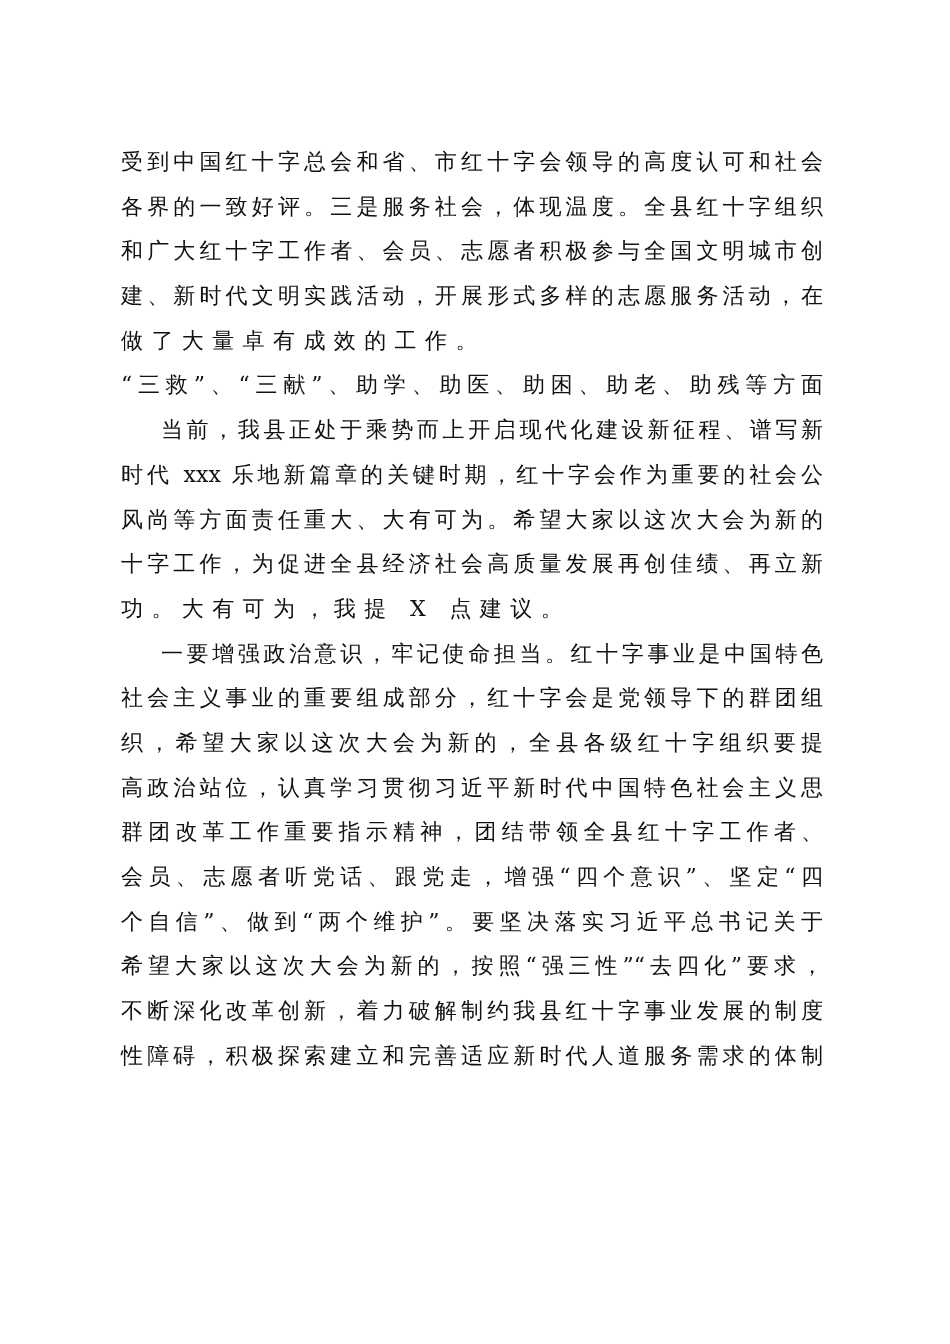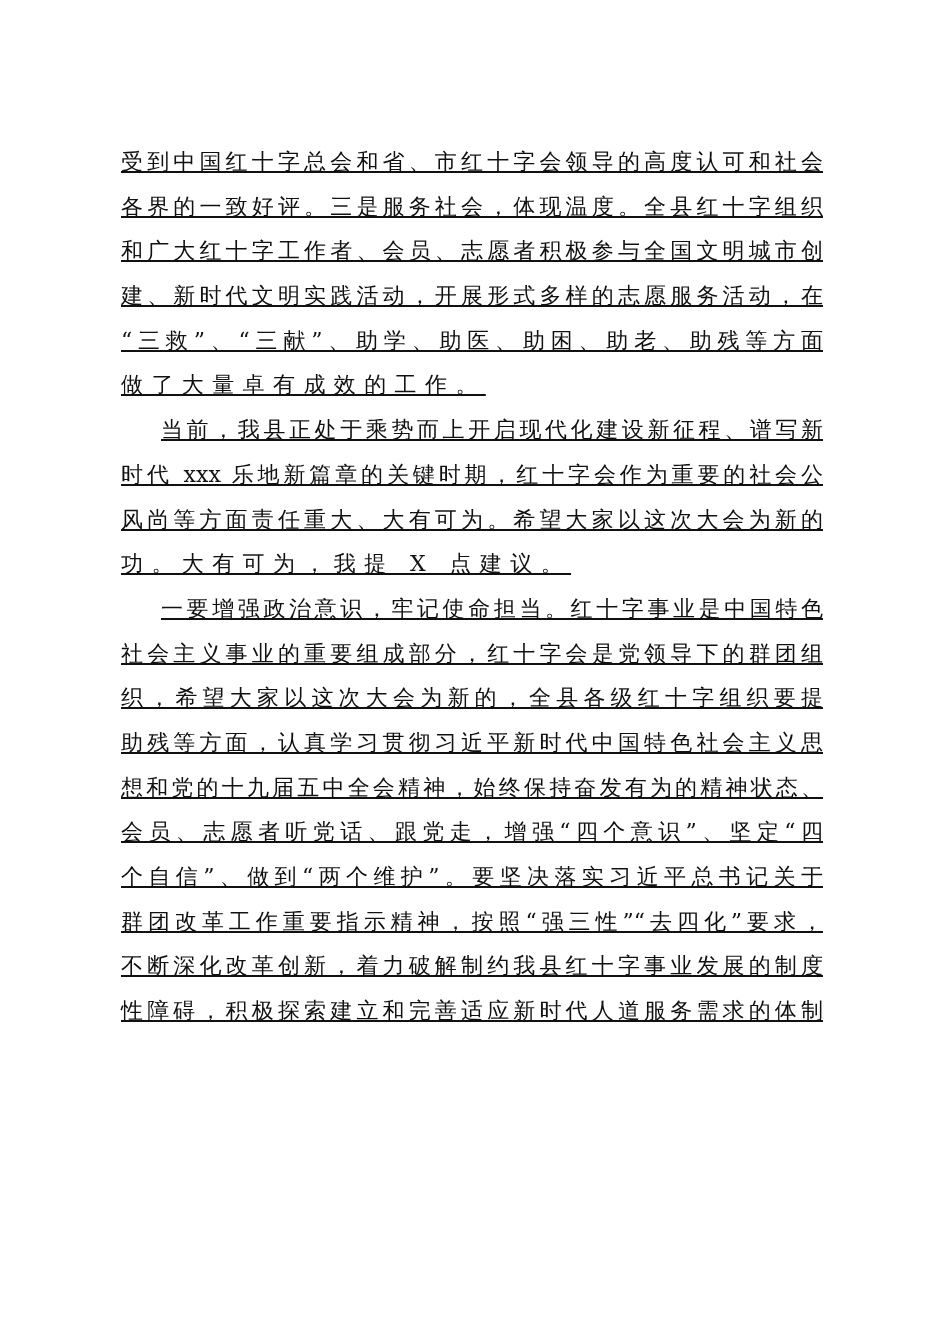--- a/index.html
+++ b/index.html
@@ -12,46 +12,46 @@
     font-family: "DejaVu Serif", "Liberation Serif", serif;
     color: #111111;
     font-size: 22px;
   }
   .line {
     height: 44.7px;
     line-height: 44.7px;
     white-space: nowrap;
     letter-spacing: 8.4px;
     display: block;
-    text-decoration: underline;
   }
   .line.justify {
     text-align: justify;
     text-align-last: justify;
     letter-spacing: 0;
   }
   .line.indent { padding-left: 40px; }
 </style>
 </head>
 <body>
 
 <div class="page">
   <div class="line justify">受到中国红十字总会和省、市红十字会领导的高度认可和社会</div>
   <div class="line justify">各界的一致好评。三是服务社会，体现温度。全县红十字组织</div>
   <div class="line justify">和广大红十字工作者、会员、志愿者积极参与全国文明城市创</div>
   <div class="line justify">建、新时代文明实践活动，开展形式多样的志愿服务活动，在</div>
+  <div class="line">做了大量卓有成效的工作。</div>
   <div class="line justify">“三救”、“三献”、助学、助医、助困、助老、助残等方面</div>
-  <div class="line">做了大量卓有成效的工作。</div>
   <div class="line justify indent">当前，我县正处于乘势而上开启现代化建设新征程、谱写新</div>
   <div class="line justify">时代 xxx 乐地新篇章的关键时期，红十字会作为重要的社会公</div>
   <div class="line justify">风尚等方面责任重大、大有可为。希望大家以这次大会为新的</div>
+  <div class="line justify">十字工作，为促进全县经济社会高质量发展再创佳绩、再立新</div>
   <div class="line">功。大有可为，我提 X 点建议。</div>
   <div class="line justify indent">一要增强政治意识，牢记使命担当。红十字事业是中国特色</div>
   <div class="line justify">社会主义事业的重要组成部分，红十字会是党领导下的群团组</div>
   <div class="line justify">织，希望大家以这次大会为新的，全县各级红十字组织要提</div>
-  <div class="line justify">助残等方面，认真学习贯彻习近平新时代中国特色社会主义思</div>
-  <div class="line justify">想和党的十九届五中全会精神，始终保持奋发有为的精神状态、</div>
+  <div class="line justify">高政治站位，认真学习贯彻习近平新时代中国特色社会主义思</div>
+  <div class="line justify">群团改革工作重要指示精神，团结带领全县红十字工作者、</div>
   <div class="line justify">会员、志愿者听党话、跟党走，增强“四个意识”、坚定“四</div>
   <div class="line justify">个自信”、做到“两个维护”。要坚决落实习近平总书记关于</div>
-  <div class="line justify">群团改革工作重要指示精神，按照“强三性”“去四化”要求，</div>
+  <div class="line justify">希望大家以这次大会为新的，按照“强三性”“去四化”要求，</div>
   <div class="line justify">不断深化改革创新，着力破解制约我县红十字事业发展的制度</div>
   <div class="line justify">性障碍，积极探索建立和完善适应新时代人道服务需求的体制</div>
 </div>
 
 </body></html>

